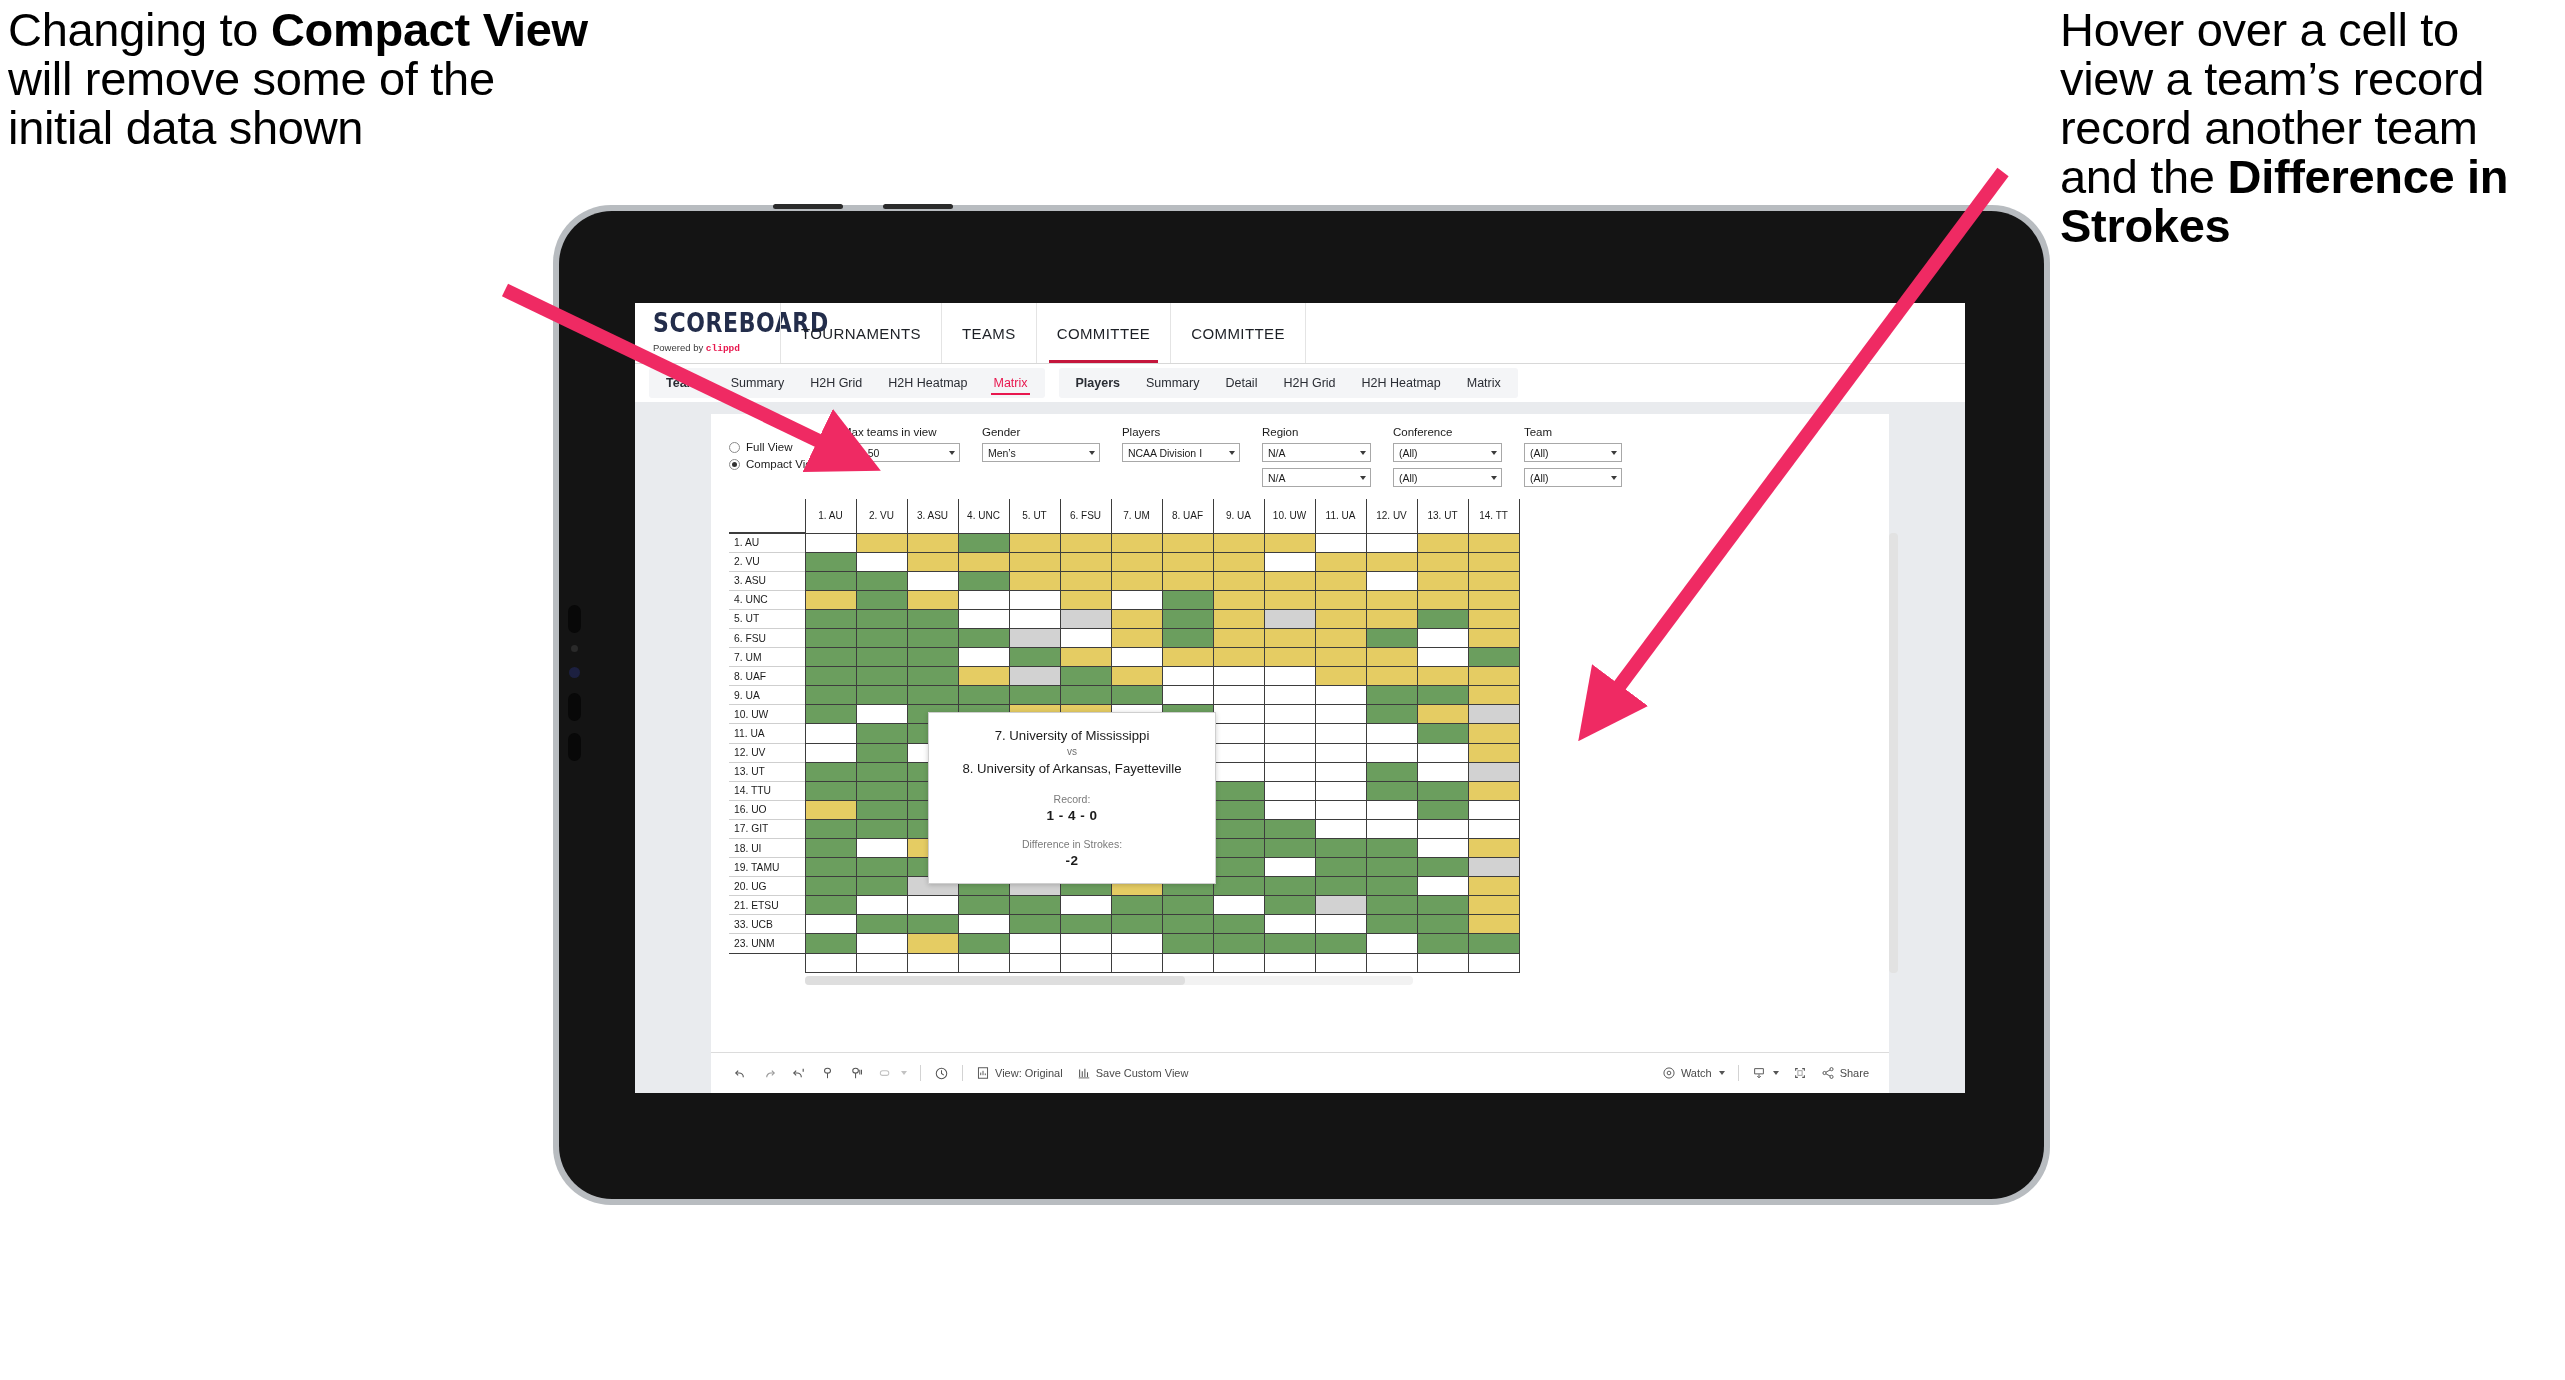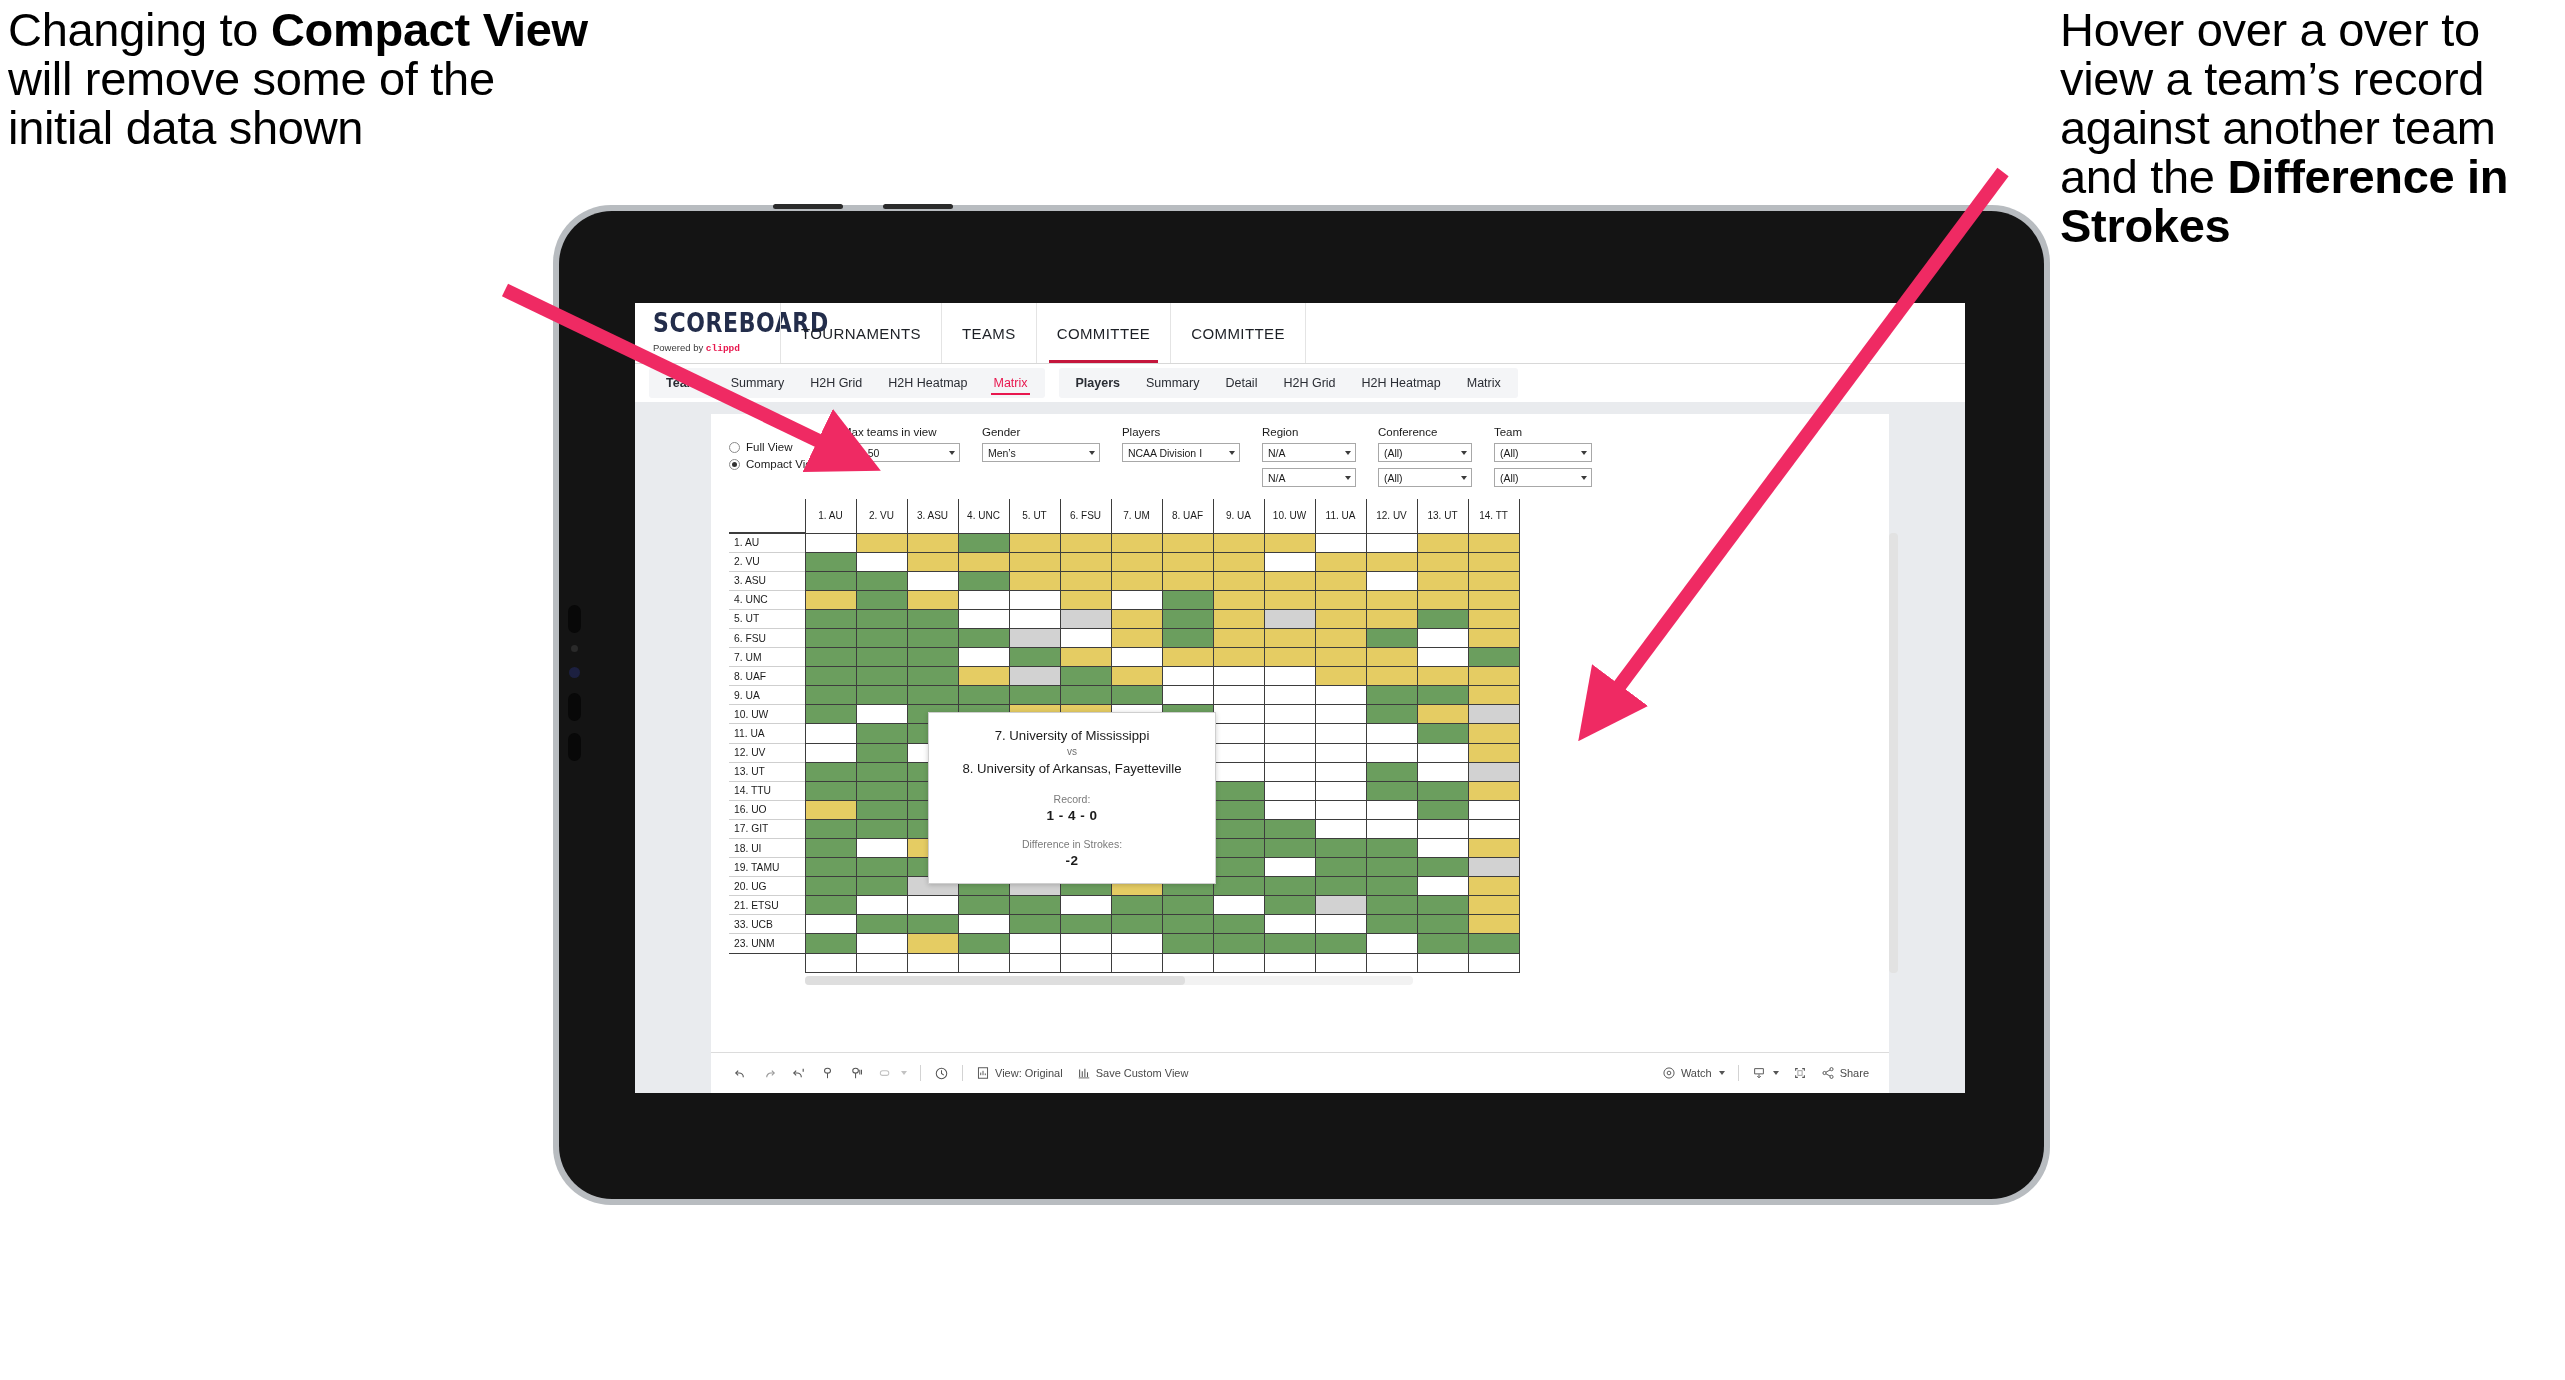--- a/index.html
+++ b/index.html
@@ -59,21 +59,21 @@
   .radios{display:flex;flex-direction:column;gap:5px;padding-top:15px;}
   .radio{display:flex;align-items:center;gap:6px;font-size:11.5px;color:#1b1b1b;}
   .rdot{width:11px;height:11px;border-radius:50%;border:1px solid #8b8b8b;background:#fff;box-sizing:border-box;position:relative;}
   .rdot.on:after{content:"";position:absolute;left:2px;top:2px;width:5px;height:5px;border-radius:50%;background:#333;}
   .fgroup{display:flex;flex-direction:column;gap:3px;}
   .flabel{font-size:11.5px;color:#1b1b1b;margin-bottom:2px;}
   .fsel{height:19px;border:1px solid #a8a8a8;background:#fff;display:flex;align-items:center;
         font-size:10.5px;color:#1b1b1b;padding-left:5px;box-sizing:border-box;position:relative;}
   .fsel .car{position:absolute;right:4px;top:50%;transform:translateY(-50%);
              border-left:3.5px solid transparent;border-right:3.5px solid transparent;border-top:4.5px solid #3b3b3b;}
-  .w-med{width:118px;} .w-sm{width:94px;} .w-xs{width:98px;}
+  .w-med{width:118px;} .w-sm{width:109px;} .w-xs{width:98px;}
 
   
   .mx-wrap{position:relative;margin:4px 0 0 18px;}
   .mx{border-collapse:collapse;table-layout:fixed;}
   .mx th,.mx td{border:1px solid #3d3d3d;box-sizing:border-box;padding:0;}
   .mx th.corner{border:none;background:#fff;}
   .mx th.ch{width:51px;height:34px;font-size:10px;font-weight:400;color:#1b1b1b;background:#fff;
             border-top:none;border-bottom:none;vertical-align:middle;}
   .mx td.rh{width:76px;height:19.1px;font-size:10.3px;color:#1b1b1b;text-align:left;padding-left:5px;
             background:#fff;border-left:none;border-right:1px solid #3d3d3d;border-top:1px solid #cfcfcf;border-bottom:none;}
@@ -105,21 +105,21 @@
   .speaker{position:absolute;height:5px;border-radius:3px;background:#2b2b2b;}
 </style>
 </head>
 <body>
 
 <div id="anno-left" class="anno">
   <span>Changing to </span><b>Compact View</b><span> will remove some of the initial data shown</span>
 </div>
 
 <div id="anno-right" class="anno">
-  <span>Hover over a over to view a team’s record against another team and the </span><b>Difference in Strokes</b>
+  <span>Hover over a cell to view a team’s record record another team and the </span><b>Difference in Strokes</b>
 </div>
 
 <div id="tablet">
   <div class="tab-outer"></div>
   <div class="tab-bezel"></div>
   <div class="speaker" style="left:220px;top:-1px;width:70px;"></div>
   <div class="speaker" style="left:330px;top:-1px;width:70px;"></div>
   <div class="tab-btn" style="top:400px;height:28px;left:15px;width:13px;border-radius:7px;background:#080808;"></div>
   <div class="cam-dot" style="left:18px;top:440px;"></div>
   <div class="cam-dot" style="left:16px;top:462px;width:11px;height:11px;background:#1c2040;"></div>

